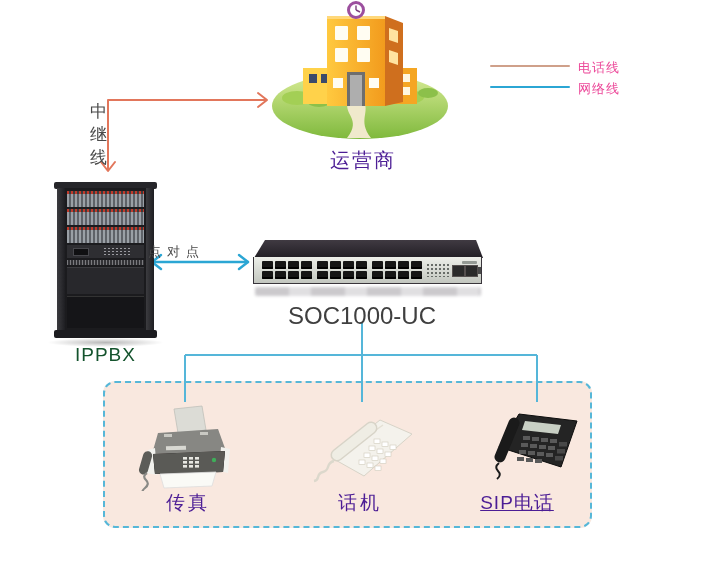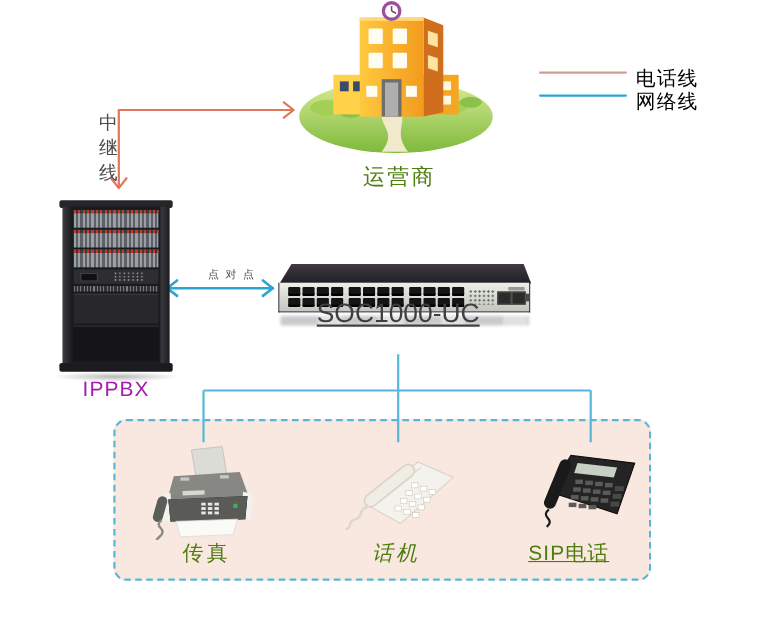--- a/index.html
+++ b/index.html
@@ -1,42 +1,42 @@
 <!DOCTYPE html>
 <html><head>
 <meta charset="utf-8">
 <style>
   html,body{margin:0;padding:0;}
   body{
     width:702px;height:569px;position:relative;overflow:hidden;
     background:#ffffff;font-family:"Liberation Sans",sans-serif;color:#3d3d3d;
   }
   .abs{position:absolute;}
-  .lbl{position:absolute;text-align:center;color:#4d7c0f;}
+  .lbl{position:absolute;text-align:center;color:#4c1d95;}
 
   
   .legend-swatch{position:absolute;width:80px;height:2px;border-radius:1px;}
-  .legend-label{position:absolute;font-size:18px;color:#000000;letter-spacing:1px;}
+  .legend-label{position:absolute;font-size:13px;color:#ec4899;letter-spacing:1px;}
 
   
   .trunk-label{position:absolute;left:90px;top:100px;width:14px;font-size:17px;
     line-height:23px;color:#4a4a4a;word-break:break-all;text-align:center;}
-  .p2p-label{position:absolute;left:163px;top:243px;width:100px;font-size:10px;
-    letter-spacing:6px;color:#4a4a4a;text-align:center;}
+  .p2p-label{position:absolute;left:148px;top:243px;width:100px;font-size:13px;
+    letter-spacing:6px;color:#4a4a4a;}
 
   
   svg.overlay{position:absolute;left:0;top:0;width:702px;height:569px;pointer-events:none;}
 
   
   .operator-label{left:303px;top:147px;width:120px;font-size:20px;letter-spacing:2px;}
-  .ippbx-label{left:57px;top:344px;width:97px;font-size:19px;letter-spacing:1px;color:#a21caf;}
-  .gateway-label{left:282px;top:272px;width:160px;font-size:24px;color:#3f3f3f;text-decoration:underline;}
+  .ippbx-label{left:57px;top:344px;width:97px;font-size:19px;letter-spacing:1px;color:#14532d;}
+  .gateway-label{left:282px;top:302px;width:160px;font-size:24px;color:#3f3f3f;}
   .device-label{top:490px;font-size:19px;letter-spacing:3px;}
   .fax-label{left:138px;width:100px;}
-  .phone-label{left:305px;width:110px;font-style:italic;}
+  .phone-label{left:305px;width:110px;}
   .sip-label{left:450px;width:134px;letter-spacing:1px;text-decoration:underline;}
 
   
   .rack{position:absolute;left:57px;top:182px;width:97px;height:156px;}
   .rack-cap{position:absolute;left:-3px;right:-3px;height:7px;background:#26262a;border-radius:2px;}
   .rack-cap.top{top:0;}
   .rack-cap.bottom{bottom:0;height:8px;background:#1c1c20;}
   .rack-body{position:absolute;top:6px;bottom:7px;left:0;right:0;background:#232326;display:flex;}
   .rack-rail{width:8px;background:linear-gradient(90deg,#3c3c40,#1e1e22);}
   .rack-inner{flex:1;padding:3px 2px;display:flex;flex-direction:column;gap:2px;background:#1b1b1e;}

